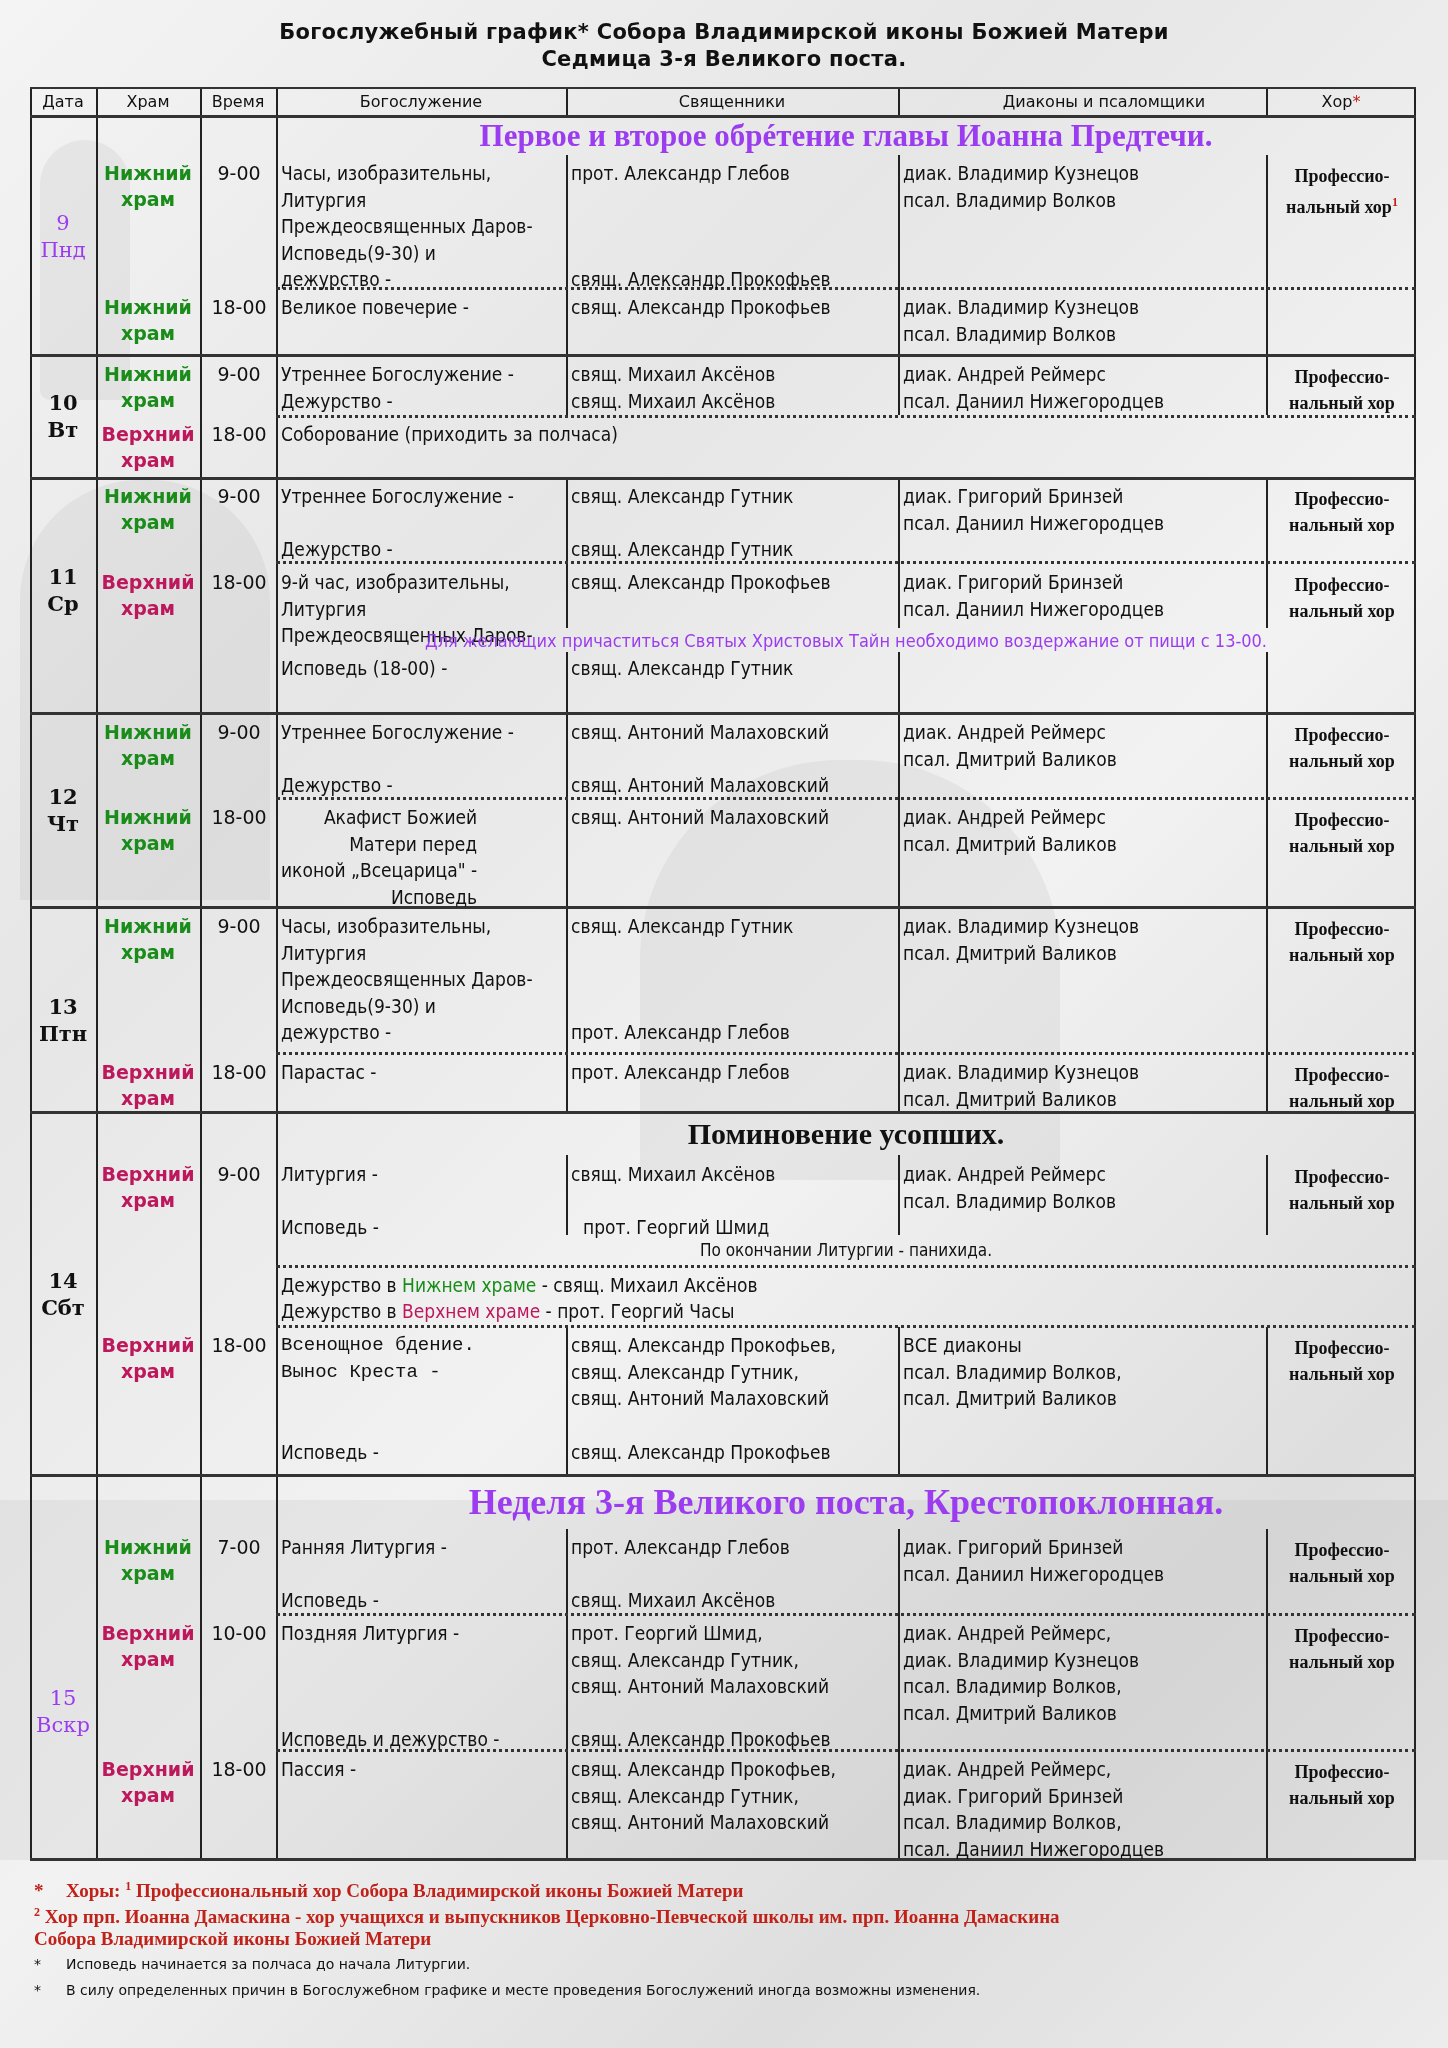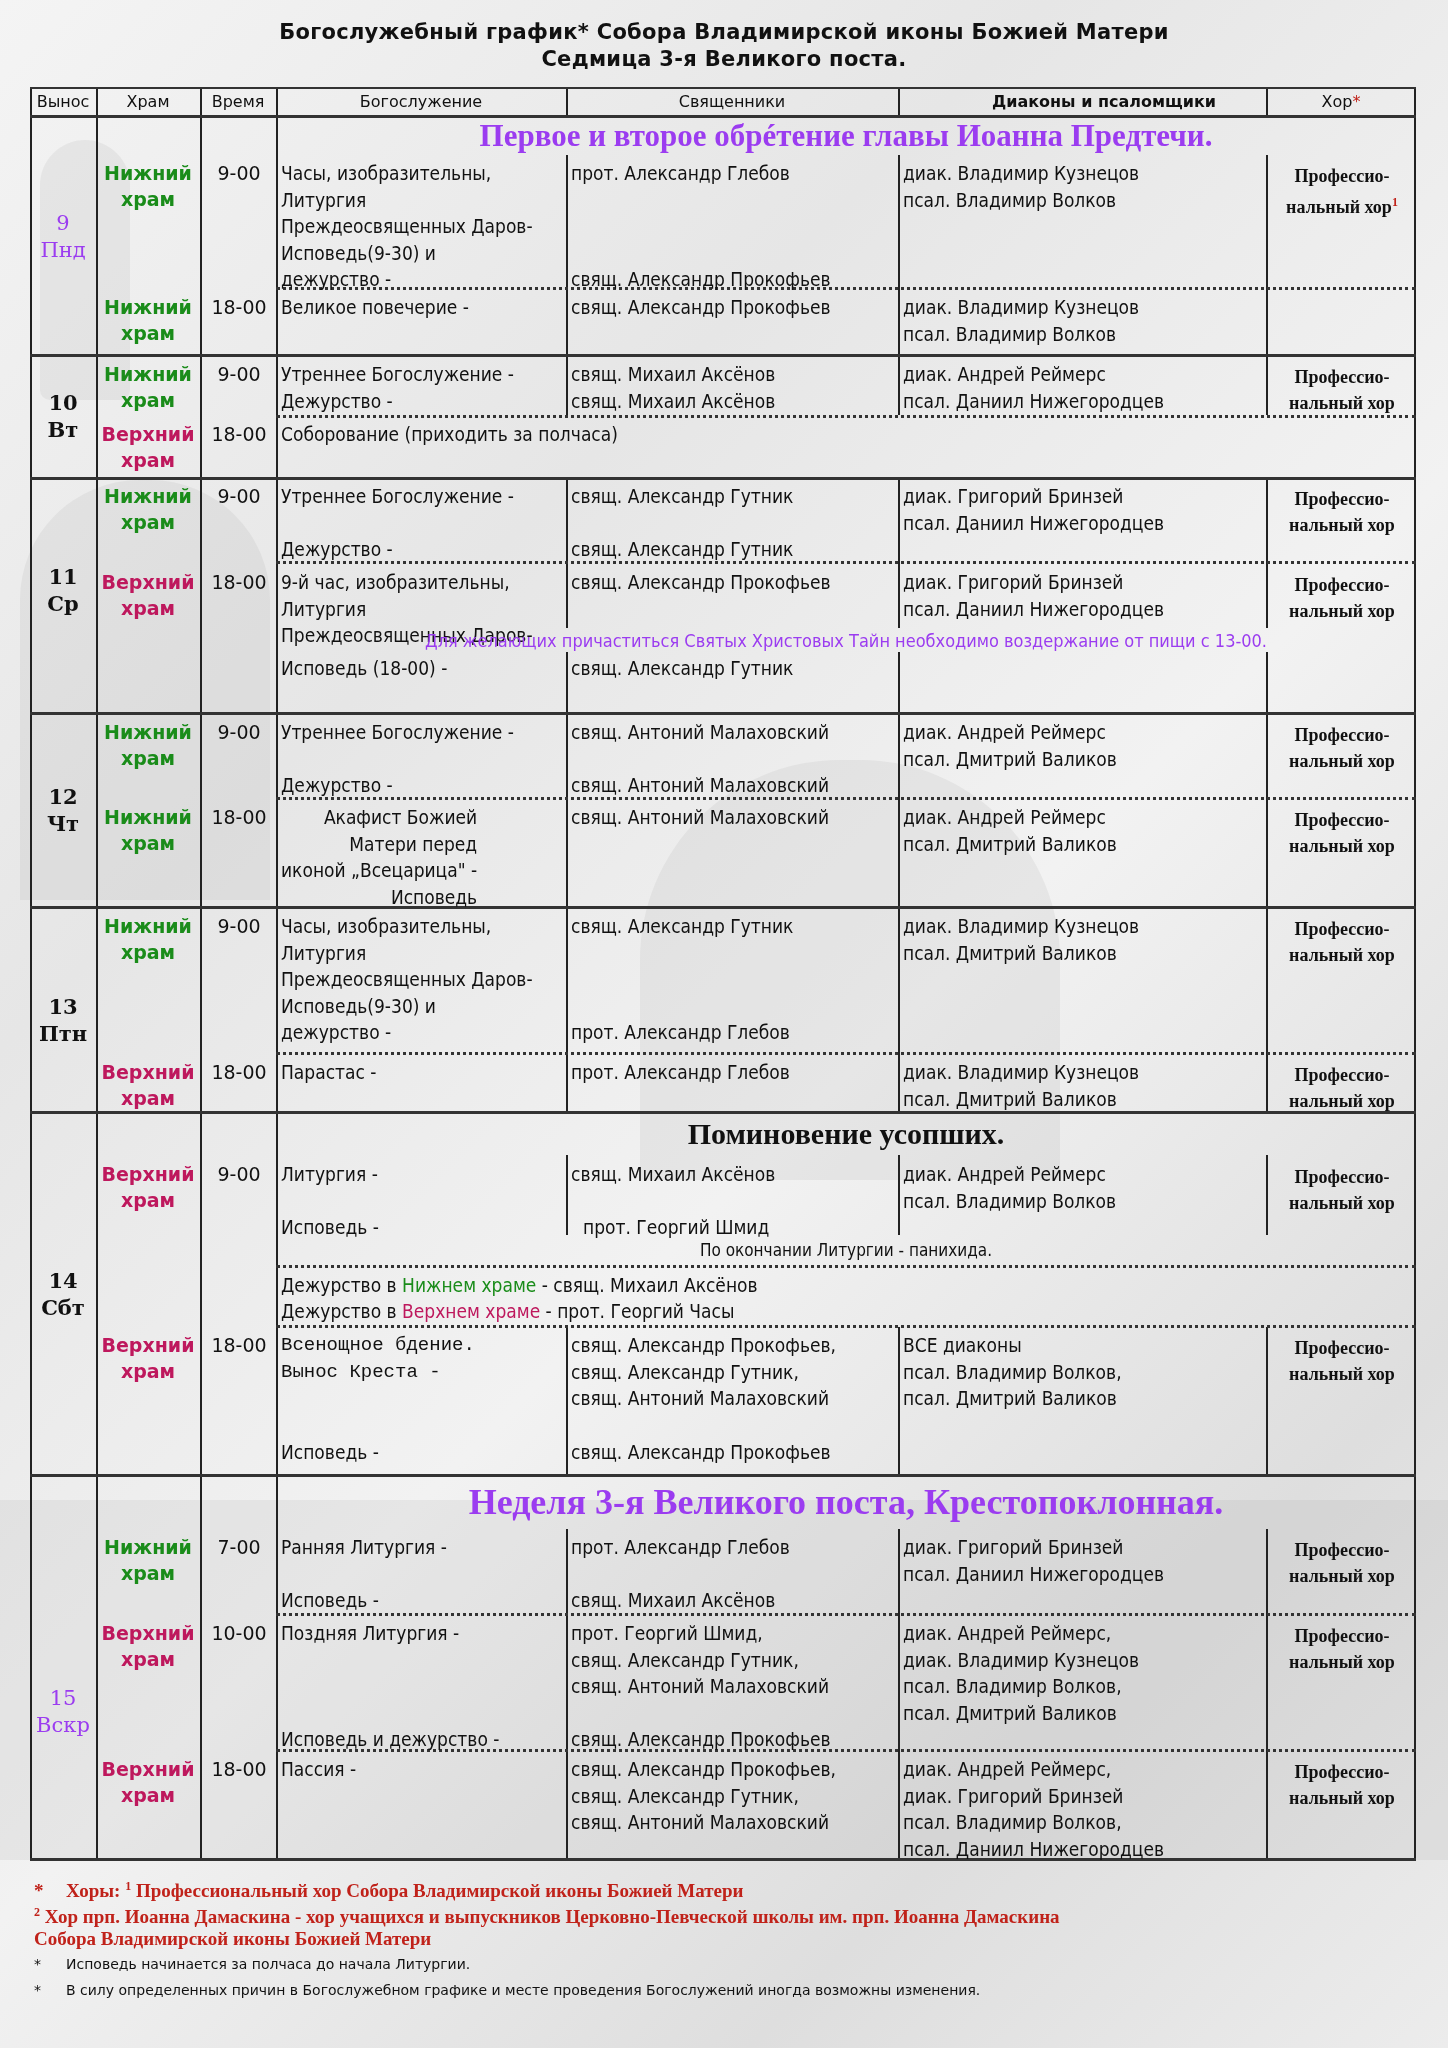--- a/index.html
+++ b/index.html
@@ -93,26 +93,26 @@
   <div class="dline" style="left:246px;top:200px;width:1140px;"></div>
   <div class="dline" style="left:246px;top:328px;width:1140px;"></div>
   <div class="dline" style="left:246px;top:474px;width:1140px;"></div>
   <div class="dline" style="left:246px;top:710px;width:1140px;"></div>
   <div class="dline" style="left:246px;top:965px;width:1140px;"></div>
   <div class="dline" style="left:246px;top:1178px;width:1140px;"></div>
   <div class="dline" style="left:246px;top:1238px;width:1140px;"></div>
   <div class="dline" style="left:246px;top:1526px;width:1140px;"></div>
   <div class="dline" style="left:246px;top:1662px;width:1140px;"></div>
 
-  <div class="th" style="left:0;width:66px;">Вынос</div>
+  <div class="th" style="left:0;width:66px;">Дата</div>
   <div class="th" style="left:66px;width:104px;">Храм</div>
   <div class="th" style="left:170px;width:76px;">Время</div>
   <div class="th" style="left:246px;width:290px;">Богослужение</div>
   <div class="th" style="left:536px;width:332px;">Священники</div>
-  <div class="th" style="left:868px;width:412px;font-weight:bold;">Диаконы и псаломщики</div>
+  <div class="th" style="left:868px;width:412px;">Диаконы и псаломщики</div>
   <div class="th" style="left:1236px;width:150px;"><span>Хор</span><span class="sup" style="font-size:16px;vertical-align:baseline;">*</span></div>
 
   <div class="date purple" style="left:0;top:123px;font-weight:normal;">
       <div>9</div>
       <div>Пнд</div>
     </div>
   <div class="banner purple" style="left:246px;width:1140px;top:30px;font-size:31px;line-height:38px;">Первое и второе обрéтение главы Иоанна Предтечи.</div>
   <div class="temple green" style="left:68px;top:73px;">
       <div>Нижний</div>
       <div>храм</div>

